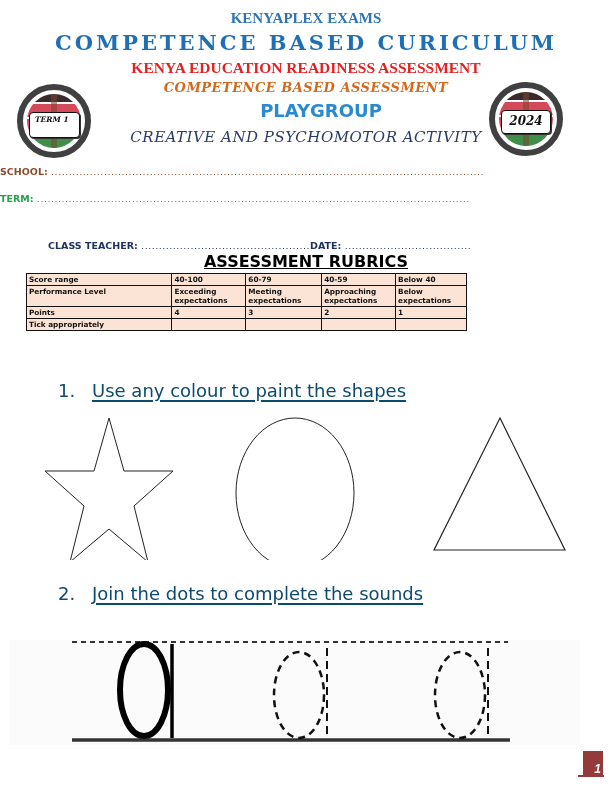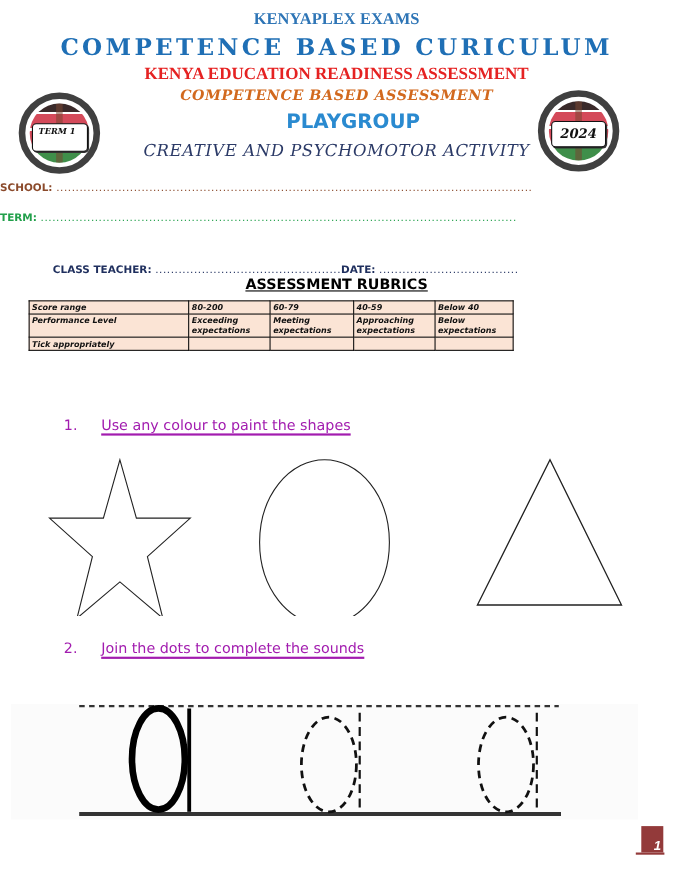--- a/index.html
+++ b/index.html
@@ -16,26 +16,26 @@
 
   .medal { width:74px; height:74px; border-radius:50%; border:6px solid #404040; box-sizing:border-box; padding:4px;font-style:italic; }
   .medal .inner { width:100%; height:100%; border-radius:50%; overflow:hidden; position:relative;
     background:linear-gradient(to bottom, #3a2a2a 0%, #3a2a2a 14%, #ffffff 14%, #ffffff 18%, #d44a5a 18%, #d44a5a 42%, #ffffff 42%, #ffffff 46%, #d44a5a 46%, #d44a5a 72%, #ffffff 72%, #ffffff 76%, #3f8f4a 76%, #3f8f4a 100%); }
   .medal .inner::before { content:""; position:absolute; left:45%; top:0; width:10%; height:100%; background:rgba(120,70,50,0.55); }
   .medal .label { position:absolute; left:6px; right:6px; top:22px; height:22px; background:#fff; border:1.5px solid #111; border-radius:4px; font-family:"DejaVu Serif", serif; font-weight:bold; color:#111; box-shadow:1px 1px 0 #333; }
 
   .field { font-family:"DejaVu Sans", sans-serif; font-weight:bold; font-size:9.5px; white-space:nowrap; }
   .dots { font-weight:normal; letter-spacing:0.5px; }
 
-  .rub-title { top:252px; font-family:"DejaVu Sans", sans-serif; font-weight:bold; font-size:13px; text-decoration:underline; }
+  .rub-title { top:252px; font-family:"DejaVu Sans", sans-serif; font-weight:bold; font-size:16px; text-decoration:underline; }
 
   table.rubric { position:absolute; left:26px; top:273px; width:441px; border-collapse:collapse; background:#fbe4d5; font-family:"DejaVu Sans", sans-serif; font-weight:bold; font-size:7.3px; color:#111; }
-  table.rubric td { border:1.5px solid #111; padding:1px 2px; vertical-align:top; line-height:9px;font-style:italic; }
+  table.rubric td { border:1.5px solid #111; padding:1px 2px; vertical-align:top; line-height:9px; }
 
-  .q { font-family:"DejaVu Sans", sans-serif; font-size:13px; font-weight:normal; color:#a21caf; white-space:nowrap; }
+  .q { font-family:"DejaVu Sans", sans-serif; font-size:18px; font-weight:normal; color:#0c4a6e; white-space:nowrap; }
   .q .num { display:inline-block; width:34px; }
   .q .txt { text-decoration:underline; text-decoration-thickness:1.5px; text-underline-offset:3px; }
 
   .pageno { left:583px; top:751px; width:20px; height:24px; background:#933a3a; color:#fff; font-family:"Liberation Sans", sans-serif; font-weight:bold; font-style:italic; font-size:12px; text-align:right; line-height:36px; padding-right:2px; box-sizing:border-box; }
   .pageno-line { left:578px; top:775px; width:26px; height:1.5px; background:#933a3a; }
 </style>
 </head>
 <body>
 
 <div class="abs center kenyaplex">KENYAPLEX EXAMS</div>
@@ -74,31 +74,38 @@
   <colgroup>
       <col style="width:146px">
       <col style="width:74px">
       <col style="width:76px">
       <col style="width:74px">
       <col style="width:71px">
     </colgroup>
   <tbody>
       <tr>
     <td>Score range</td>
-    <td>80-200</td>
+    <td>40-100</td>
     <td>60-79</td>
     <td>40-59</td>
     <td>Below 40</td>
   </tr>
   <tr>
     <td>Performance Level</td>
     <td>Exceeding expectations</td>
     <td>Meeting expectations</td>
     <td>Approaching expectations</td>
     <td>Below expectations</td>
+  </tr>
+  <tr>
+    <td>Points</td>
+    <td>4</td>
+    <td>3</td>
+    <td>2</td>
+    <td>1</td>
   </tr>
   <tr>
     <td>Tick appropriately</td>
     <td></td>
     <td></td>
     <td></td>
     <td></td>
   </tr>
 </tbody>
   </table>

